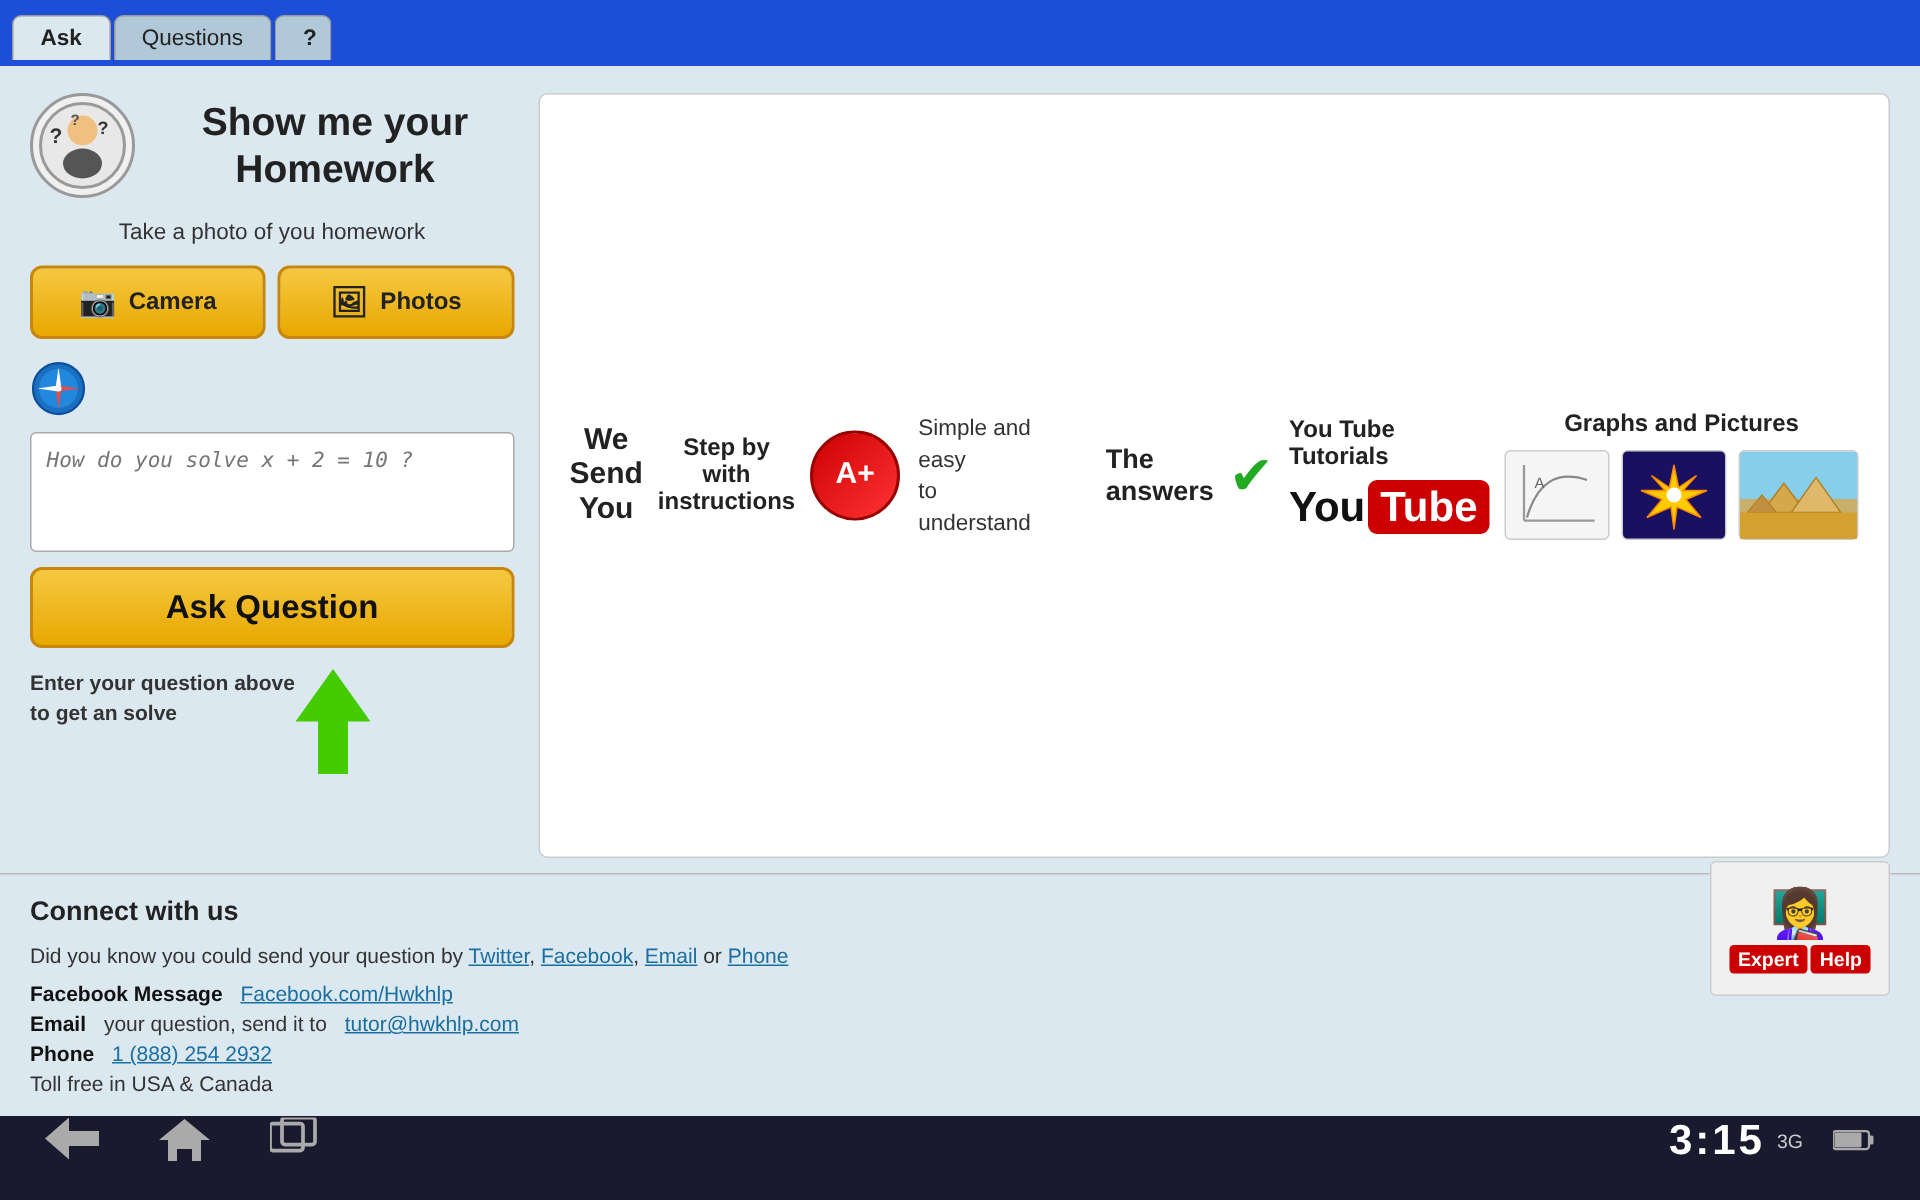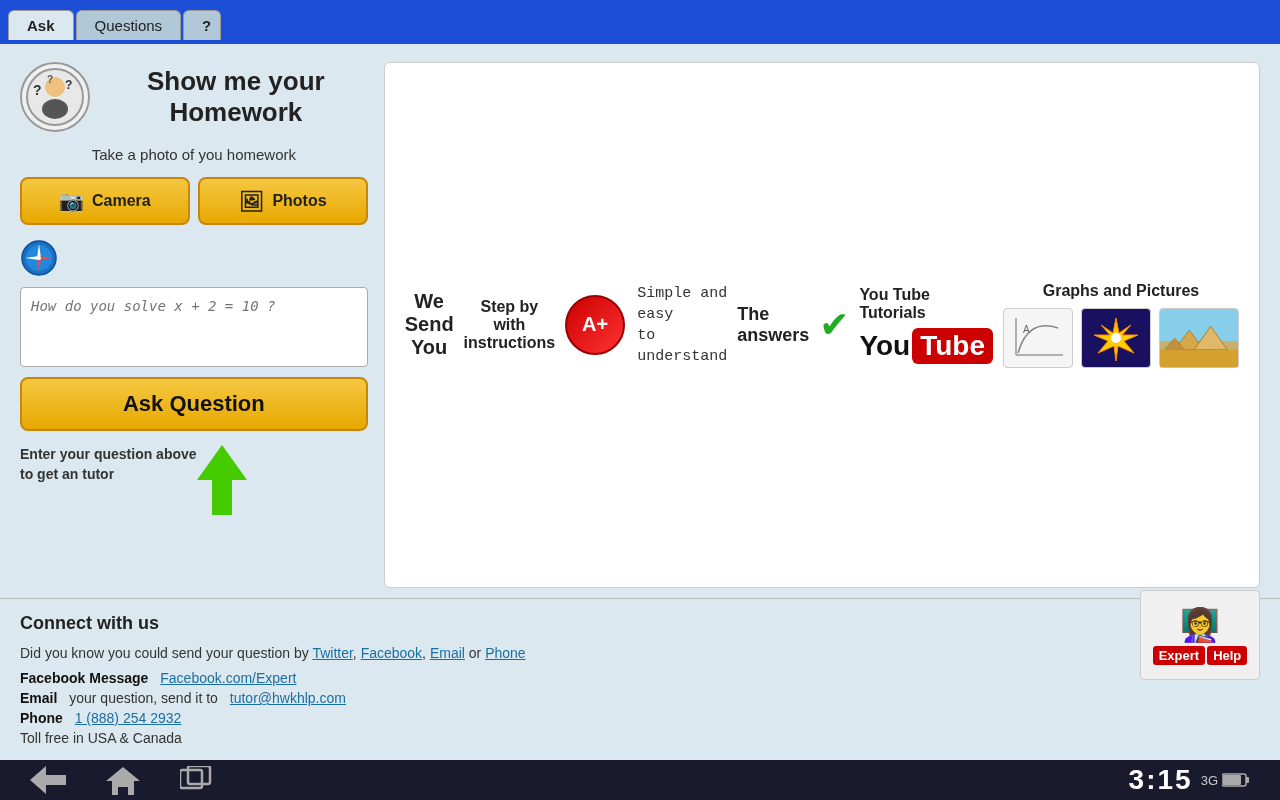--- a/index.html
+++ b/index.html
@@ -234,35 +234,35 @@
       font-size: 20px;
       font-weight: bold;
       border: 2px solid #990000;
       flex-shrink: 0;
     }
 
     .simple-text {
       font-size: 15px;
       color: #333;
       line-height: 1.4;
-      font-family: Liberation Mono, monospace;
     }
 
     .answers-row {
       display: flex;
       align-items: center;
       gap: 10px;
       width: 100%;
       justify-content: center;
     }
 
     .answers-label {
       font-size: 18px;
       font-weight: bold;
       color: #222;
+      margin-left: 40px;
     }
 
     .checkmark {
       font-size: 36px;
       color: #22aa22;
     }
 
     .youtube-section {
       display: flex;
       flex-direction: column;
@@ -390,24 +390,24 @@
       font-size: 13px;
       font-weight: bold;
       color: #fff;
       background: #cc0000;
       padding: 2px 6px;
       border-radius: 3px;
     }
 
     
     .bottom-bar {
-      height: 40px;
+      height: 56px;
       background: #1a1a2e;
       display: flex;
-      align-items: center;
+      align-items: flex-start;
       justify-content: space-between;
       padding: 0 30px;
     }
 
     .nav-buttons {
       display: flex;
       gap: 40px;
       align-items: center;
     }
 
@@ -432,21 +432,21 @@
       font-weight: bold;
       color: #fff;
       letter-spacing: 2px;
     }
 
     .signal-info {
       font-size: 13px;
       color: #ccc;
       display: flex;
       align-items: center;
-      gap: 4px;
+      gap: 20px;
     }
 
     
     .compass-svg {
       width: 36px;
       height: 36px;
     }
 
     .camera-icon { font-size: 20px; }
     .photo-icon { font-size: 20px; }
@@ -512,21 +512,21 @@
 
       <textarea class="question-textarea" placeholder="How do you solve x + 2 = 10 ?" style=""></textarea>
 
       <button class="ask-button">
         <span>Ask Question</span>
       </button>
 
       <div class="arrow-section">
         <div>
           <div class="arrow-text">Enter your question above</div>
-          <div class="arrow-text">to get an tutor</div>
+          <div class="arrow-text">to get an solve</div>
         </div>
 
         <svg width="50" height="70" viewBox="0 0 50 70">
           <polygon points="25,0 50,35 35,35 35,70 15,70 15,35 0,35" fill="#44cc00"></polygon>
         </svg>
       </div>
     </div>
 
     <div class="right-panel">
       <div class="we-send-title">We Send You</div>
@@ -601,21 +601,21 @@
       <a class="connect-link">Twitter</a>,
       <a class="connect-link">Facebook</a>,
       <a class="connect-link">Email</a>
       <span> or </span>
       <a class="connect-link">Phone</a>
     </div>
 
 
     <div class="connect-row">
       <strong>Facebook Message</strong>&nbsp;
-      <a class="connect-link">Facebook.com/Expert</a>
+      <a class="connect-link">Facebook.com/Hwkhlp</a>
     </div>
 
     <div class="connect-row">
       <strong>Email</strong>&nbsp;
       <span>your question, send it to</span>&nbsp;
       <a class="connect-link">tutor@hwkhlp.com</a>
     </div>
 
     <div class="connect-row">
       <strong>Phone</strong>&nbsp;

